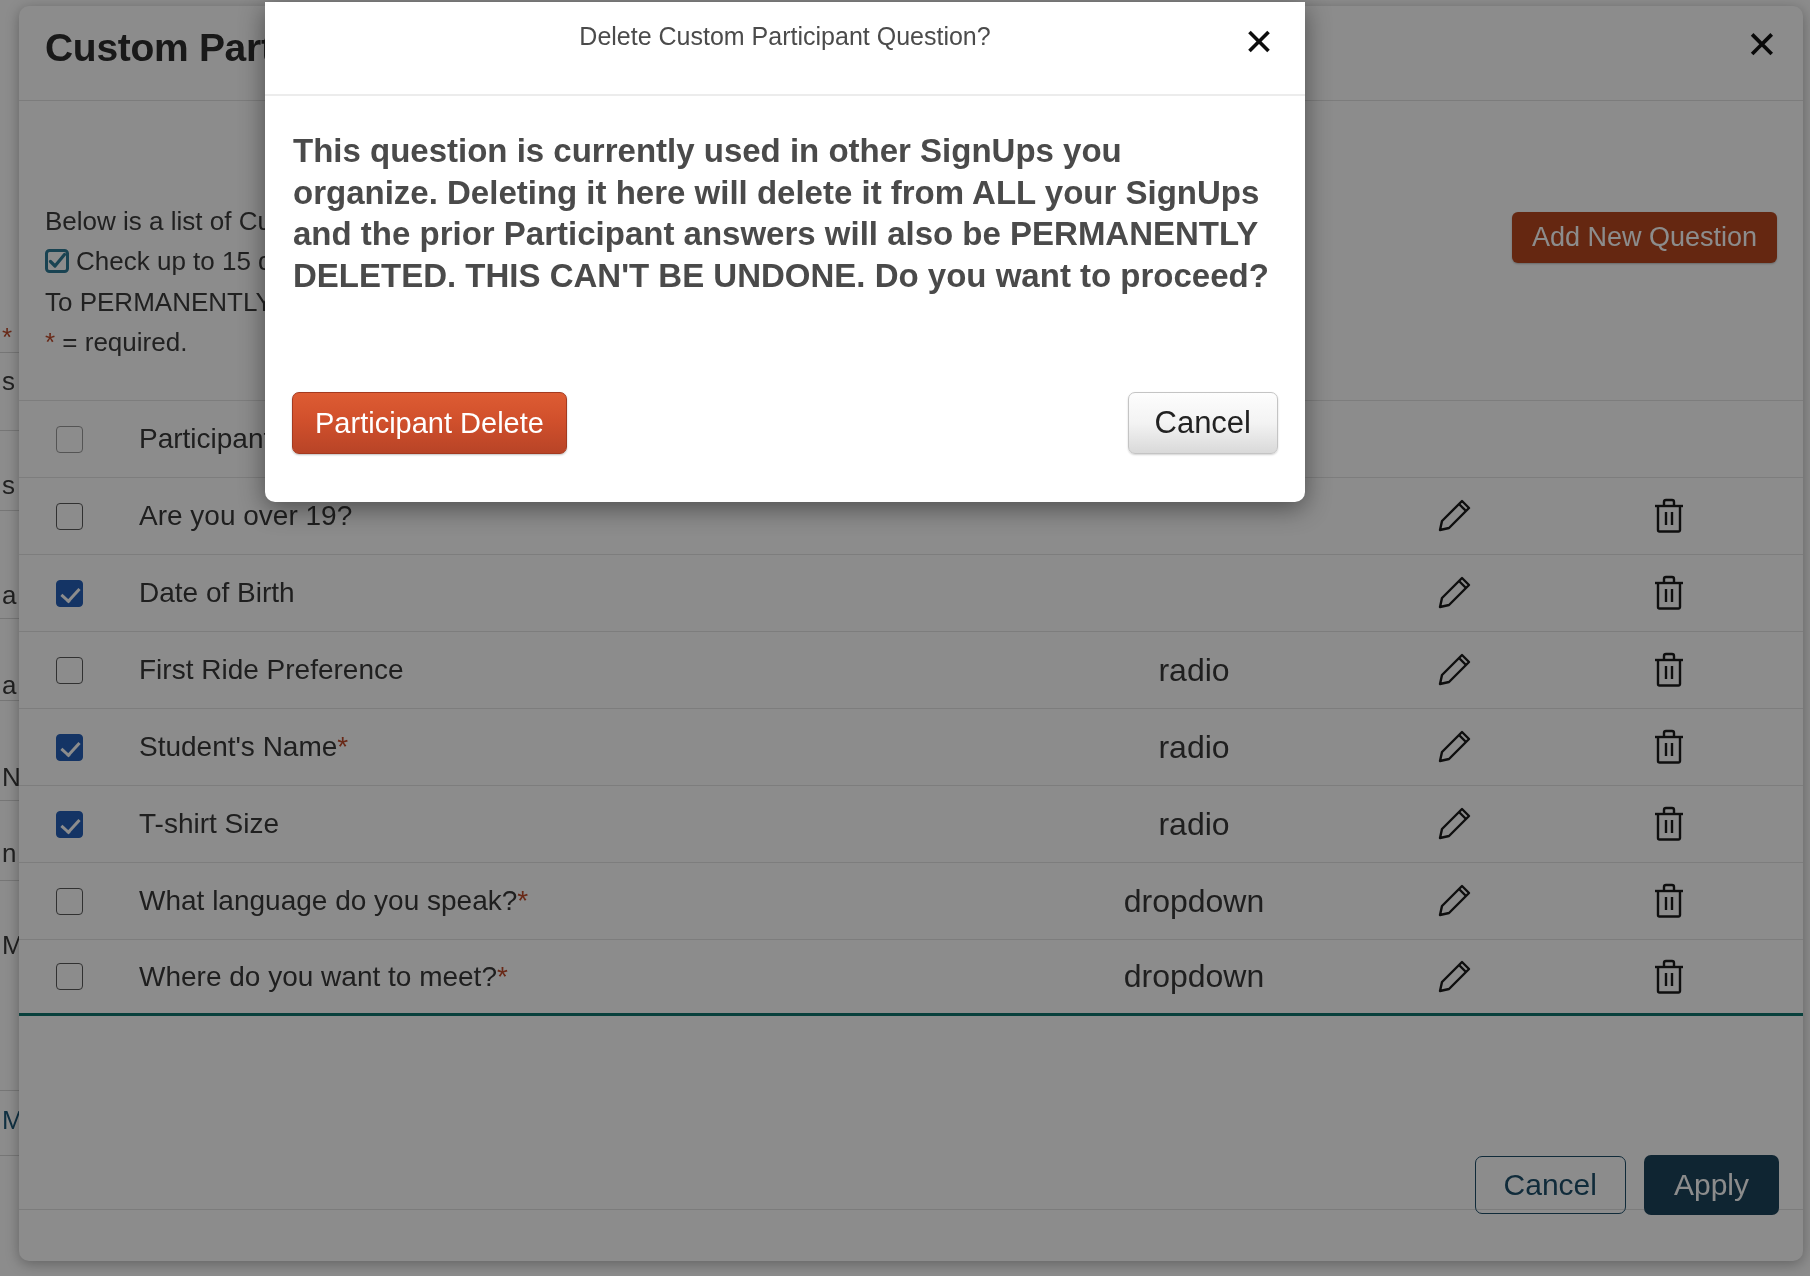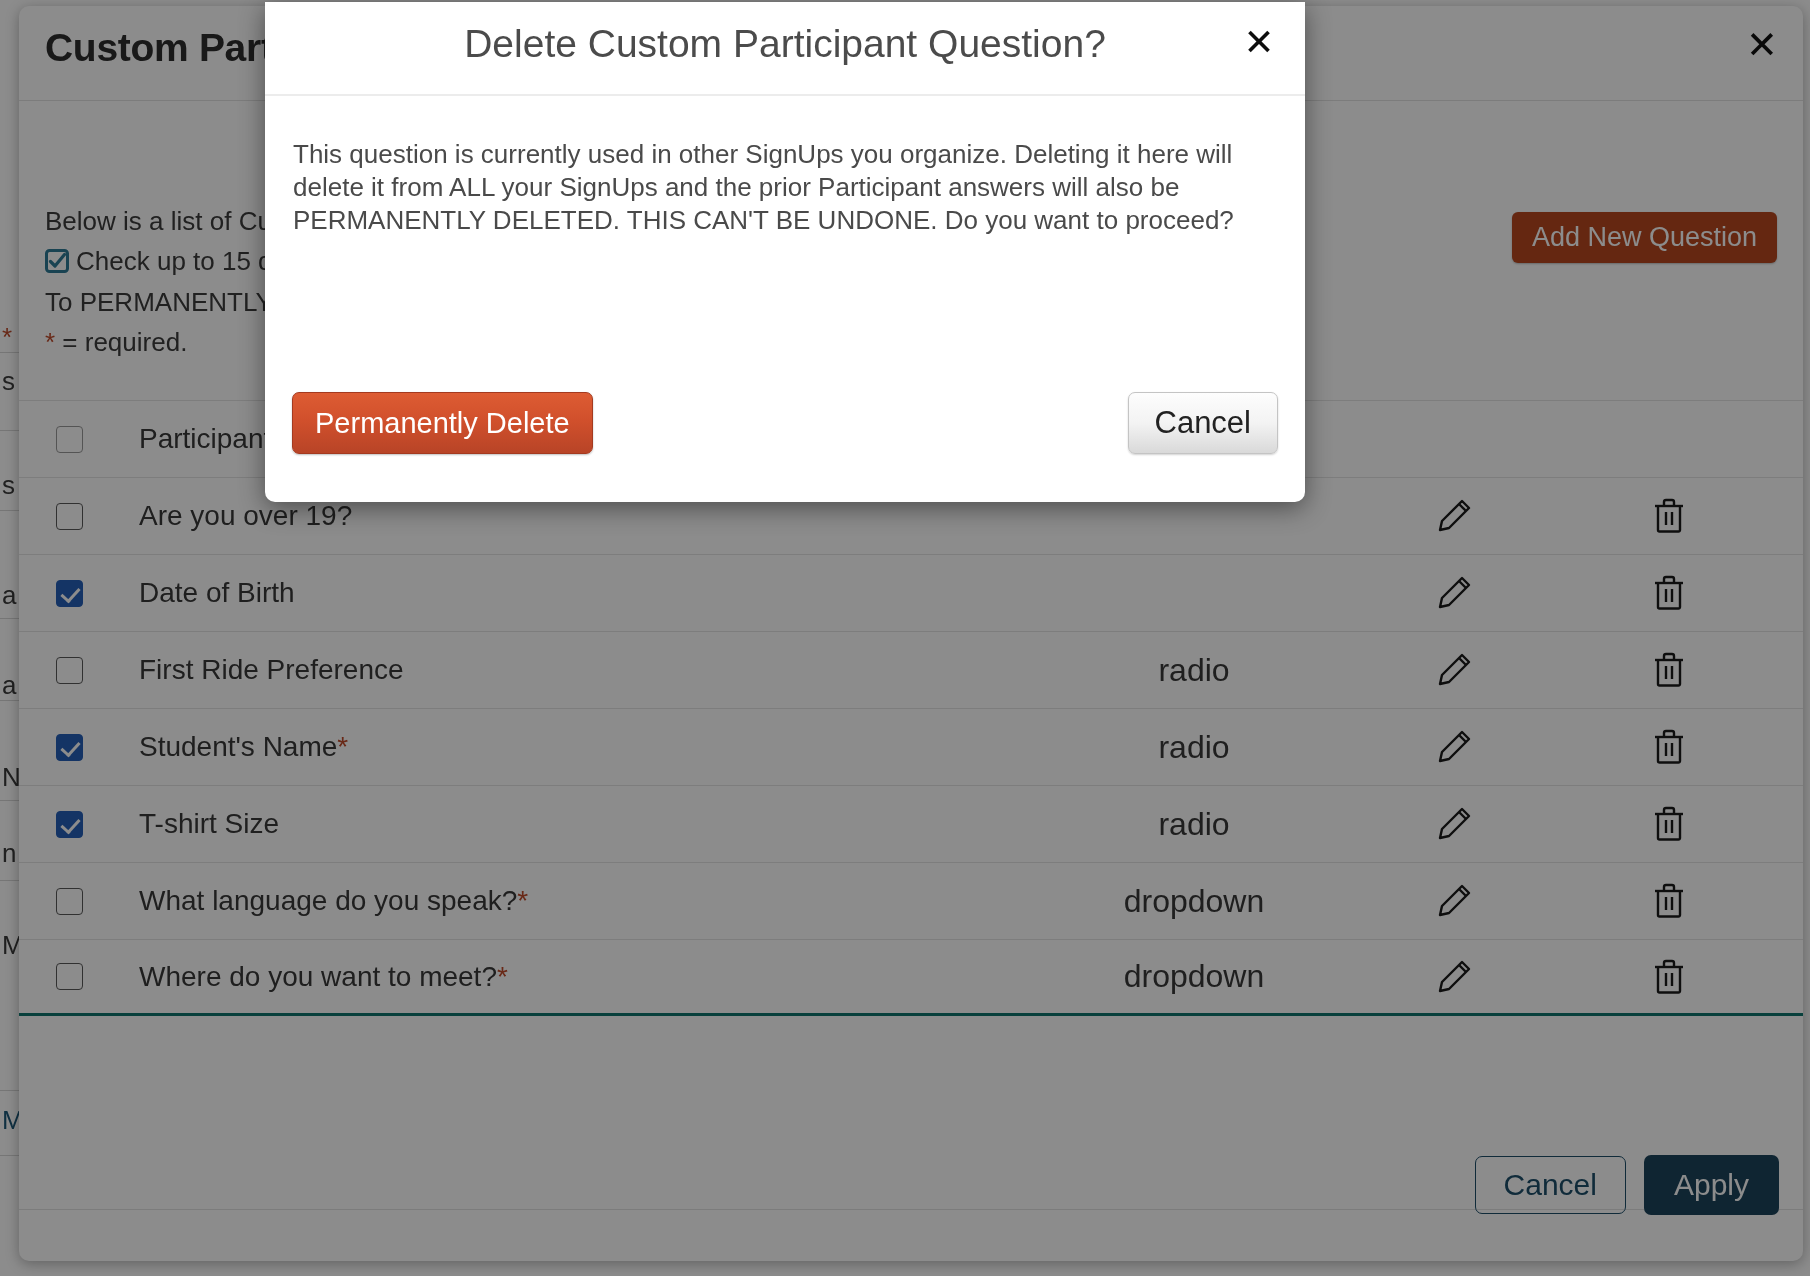--- a/index.html
+++ b/index.html
@@ -171,33 +171,33 @@
     width: 1040px; height: 500px;
     background: #ffffff;
     border-radius: 0 0 10px 10px;
     box-shadow: 0 6px 26px rgba(0,0,0,.45);
     overflow: hidden;
   }
   .cf-head { position: relative; height: 93px; }
   .cf-title {
     position: absolute; left: 0; right: 0; top: 20px;
     text-align: center;
-    font-size: 39px; color: #4b4b4b; font-weight: normal;
+    font-size: 25px; color: #4b4b4b; font-weight: normal;
   }
   .cf-close {
     position: absolute; right: 24px; top: 18px;
     width: 44px; height: 44px;
     display: flex; align-items: center; justify-content: center;
     font-size: 37px; color: #0d0d0d; cursor: pointer; user-select: none;
   }
   .cf-rule { position: absolute; left: 0; right: 0; top: 92px; height: 2px; background: #ececec; }
 
   .cf-text {
-    position: absolute; left: 28px; top: 136px; width: 980px;
-    font-size: 26px; color: #4a4a4a; line-height: 1.26;
+    position: absolute; left: 28px; top: 128px; width: 980px;
+    font-size: 33px; color: #4a4a4a; line-height: 1.26; font-weight: bold;
   }
 
   .cf-actions { position: absolute; left: 0; right: 0; bottom: 0; height: 120px; }
   .btn-danger {
     position: absolute; left: 27px; top: 10px;
     height: 62px; padding: 0 22px;
     border: 1px solid #a43a20;
     border-radius: 7px;
     background: linear-gradient(to bottom, #dd5c33 0%, #d1502c 45%, #b84427 100%);
     color: #ffffff; font-size: 29px;
@@ -532,18 +532,18 @@
   <div class="confirm">
     <div class="cf-head">
       <div class="cf-title">Delete Custom Participant Question?</div>
       <div class="cf-close">✕</div>
       <div class="cf-rule"></div>
     </div>
 
     <div class="cf-text">This question is currently used in other SignUps you organize. Deleting it here will delete it from ALL your SignUps and the prior Participant answers will also be PERMANENTLY DELETED. THIS CAN'T BE UNDONE. Do you want to proceed?</div>
 
     <div class="cf-actions">
-      <button class="btn-danger">Permanently Delete</button>
+      <button class="btn-danger">Participant Delete</button>
       <button class="btn-neutral">Cancel</button>
     </div>
   </div>
 
 </div>
 
 </body></html>

